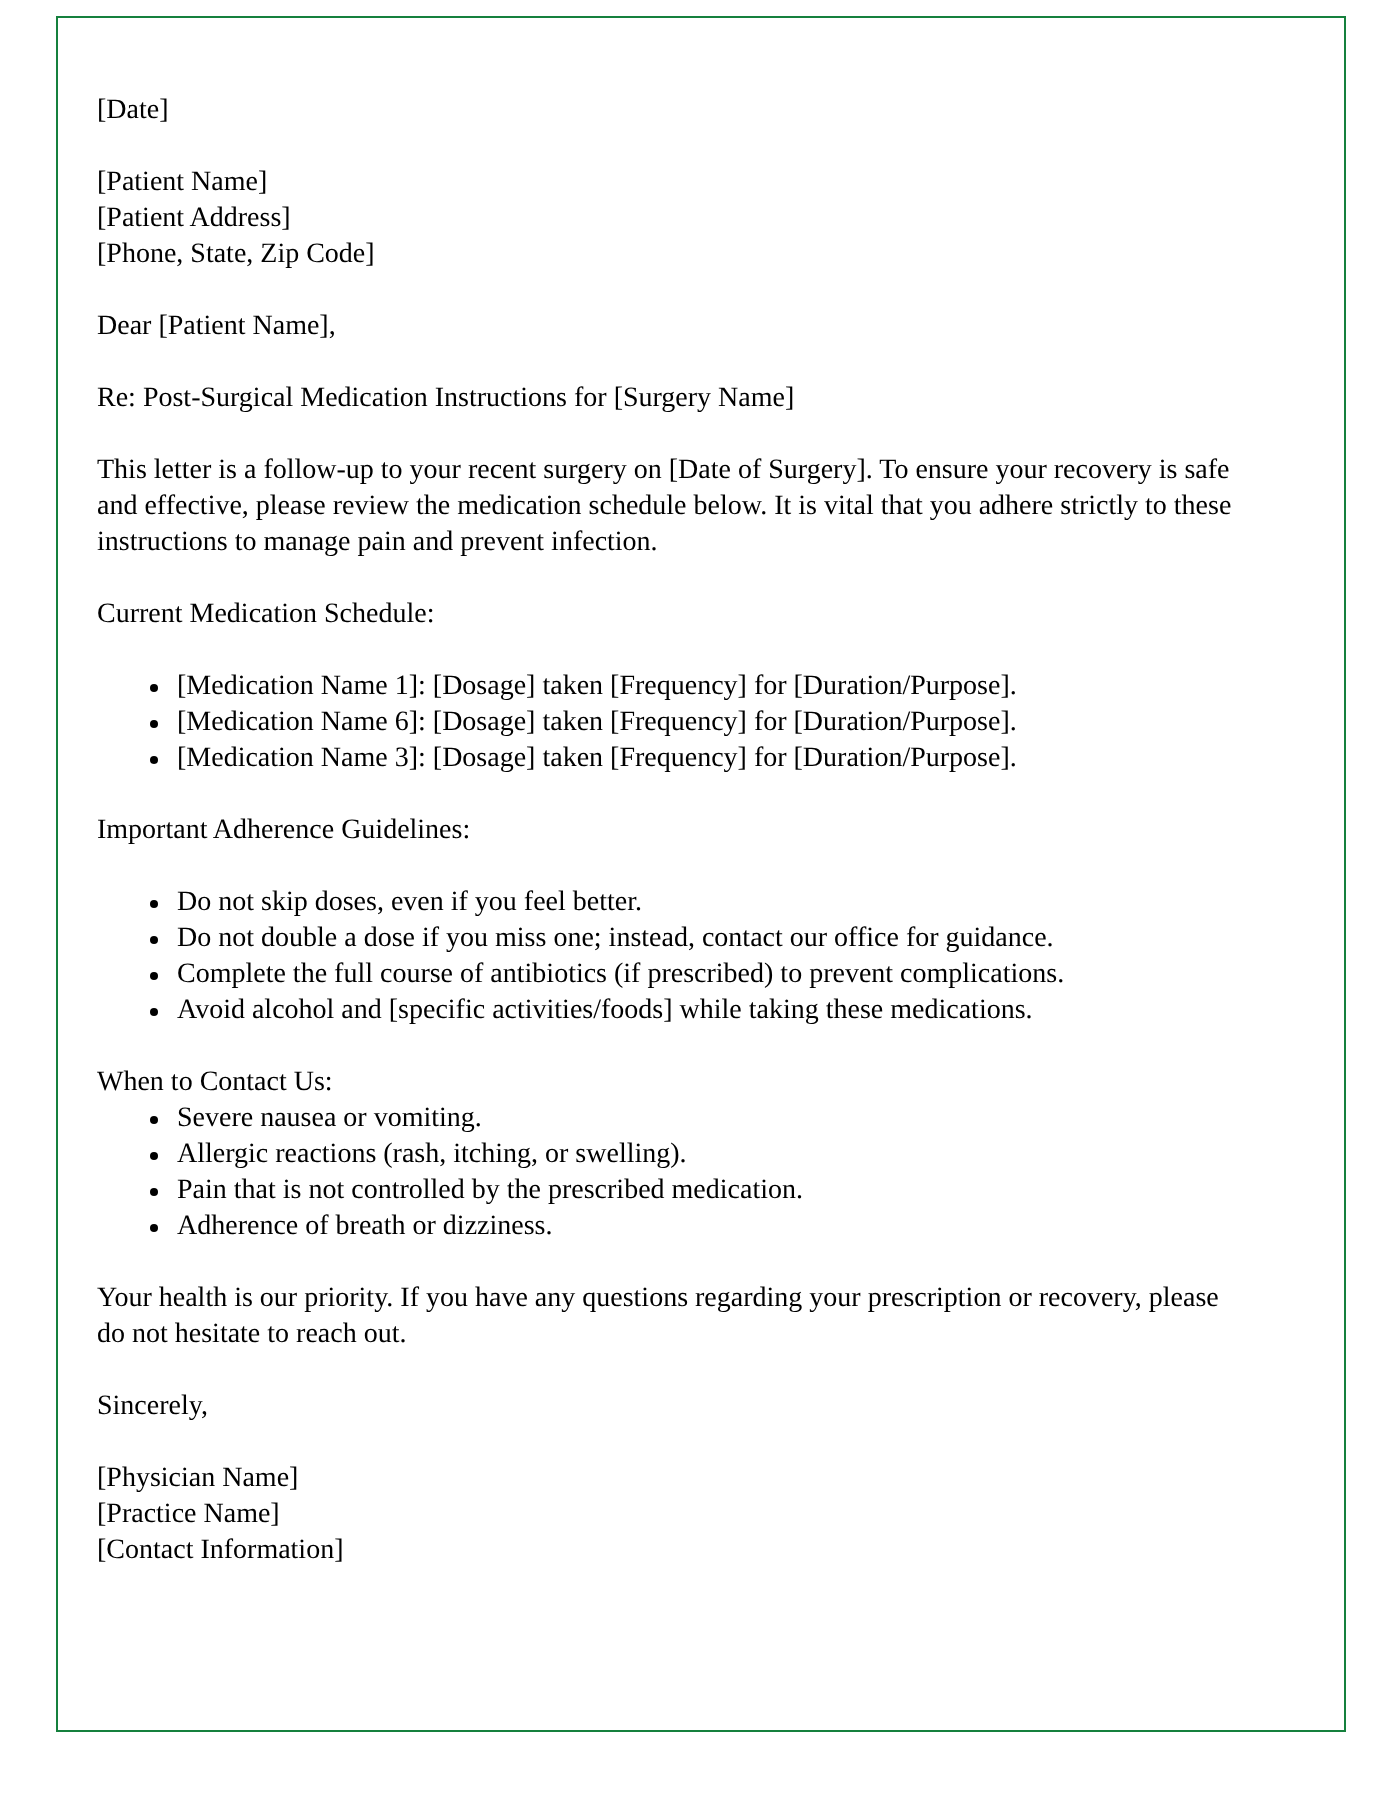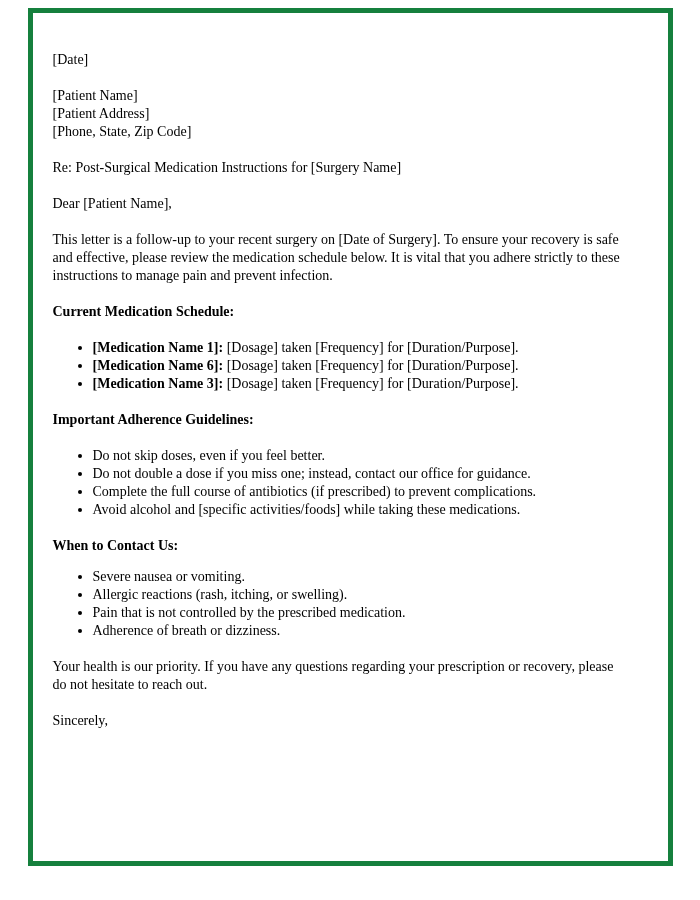--- a/index.html
+++ b/index.html
@@ -13,41 +13,41 @@
     font-family: "Liberation Serif", "DejaVu Serif", serif;
     color: #000000;
     font-size: 14px;
   }
   .page {
     position: relative;
     box-sizing: border-box;
     width: 645px;
     height: 858px;
     margin: 8px auto 0 auto;
-    border: 5px solid #15803d;
+    border: 1px solid #15803d;
     background: #ffffff;
     padding: 38px 45px 20px 20px;
     overflow: hidden;
   }
   .line {
     line-height: 18px;
     font-family: Liberation Serif, serif;
   }
   p {
     margin: 0 0 18px 0;
     line-height: 18px;
   }
   p.tight {
-    margin-bottom: 13px;
+    margin-bottom: 0;
   }
   .block {
     margin: 0 0 18px 0;
   }
   .bold {
-    font-weight: bold;
+    font-weight: normal;
   }
   ul {
     margin: 0 0 18px 0;
     padding: 0 0 0 40px;
     list-style-type: disc;
   }
   li {
     line-height: 18px;
   }
 </style>
@@ -57,23 +57,23 @@
 <div class="page">
 
   <p>[Date]</p>
 
   <div class="block">
     <div class="line">[Patient Name]</div>
     <div class="line">[Patient Address]</div>
     <div class="line">[Phone, State, Zip Code]</div>
   </div>
 
+  <p>Dear [Patient Name],</p>
+
   <p>Re: Post-Surgical Medication Instructions for [Surgery Name]</p>
-
-  <p>Dear [Patient Name],</p>
 
   <p>This letter is a follow-up to your recent surgery on [Date of Surgery]. To ensure your recovery is safe and effective, please review the medication schedule below. It is vital that you adhere strictly to these instructions to manage pain and prevent infection.</p>
 
   <p class="bold">Current Medication Schedule:</p>
 
   <ul>
     <li><span class="bold">[Medication Name 1]:</span><span> [Dosage] taken [Frequency] for [Duration/Purpose].</span></li>
     <li><span class="bold">[Medication Name 6]:</span><span> [Dosage] taken [Frequency] for [Duration/Purpose].</span></li>
     <li><span class="bold">[Medication Name 3]:</span><span> [Dosage] taken [Frequency] for [Duration/Purpose].</span></li>
   </ul>
@@ -93,14 +93,19 @@
     <li>Severe nausea or vomiting.</li>
     <li>Allergic reactions (rash, itching, or swelling).</li>
     <li>Pain that is not controlled by the prescribed medication.</li>
     <li>Adherence of breath or dizziness.</li>
   </ul>
 
   <p>Your health is our priority. If you have any questions regarding your prescription or recovery, please do not hesitate to reach out.</p>
 
   <p>Sincerely,</p>
 
+  <div class="block">
+    <div class="line">[Physician Name]</div>
+    <div class="line">[Practice Name]</div>
+    <div class="line">[Contact Information]</div>
+  </div>
 
 </div>
 
 </body></html>

